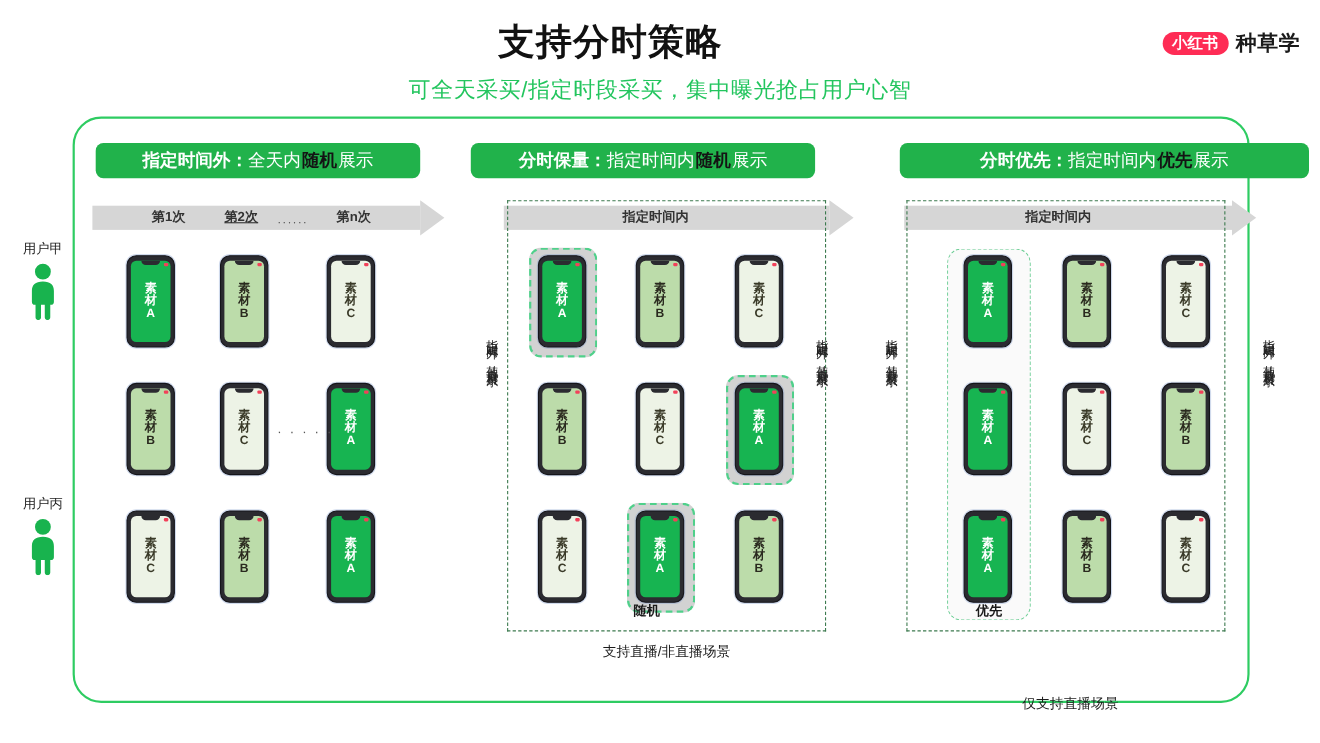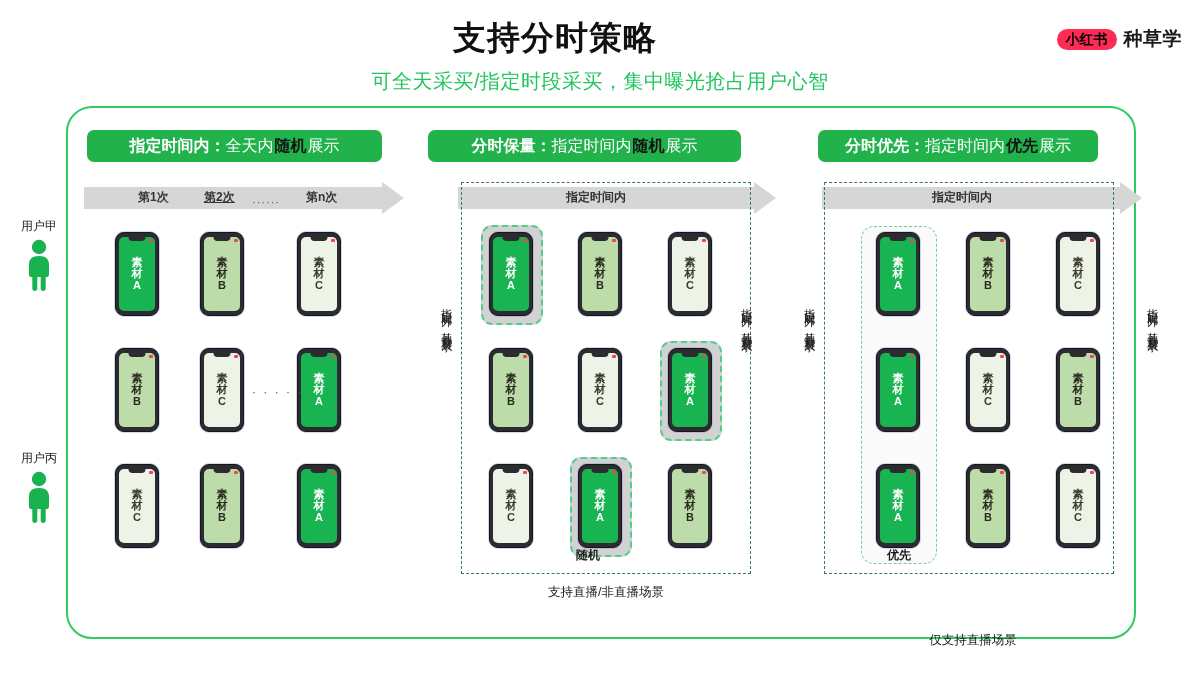--- a/index.html
+++ b/index.html
@@ -20,21 +20,21 @@
   .subtitle {
     position: absolute; top: 68px; left: 0; width: 1200px;
     text-align: center; font-size: 20px; font-weight: normal;
     color: #23c55e; letter-spacing: 0.5px;
   }
   .brand {
     position: absolute; top: 26px; right: 18px;
     display: flex; align-items: center; gap: 7px;
   }
   .brand-badge {
-    background: #fe2c55; color: #000000; font-size: 14px; font-weight: bold;
+    background: #fe2c55; color: #ffffff; font-size: 14px; font-weight: bold;
     border-radius: 11px; padding: 3px 9px 4px; line-height: 1;
     letter-spacing: 0px;
   }
   .brand-name {
     font-size: 19px; font-weight: bold; color: #1a1a1a; letter-spacing: 0.5px;
   }
 
   
   .frame {
     position: absolute; left: 66px; top: 106px;
@@ -48,21 +48,21 @@
     position: absolute; height: 32px;
     background: #21b24b; border-radius: 7px;
     display: flex; align-items: center; justify-content: center;
     color: #ffffff; font-size: 16px; white-space: nowrap;
     padding: 0 14px;
   }
   .pill .hl { color: #141414; font-weight: bold; margin: 0 1px; }
   .pill .lead { font-weight: bold; }
   #pill-1 { left: 87px; top: 130px; width: 295px; }
   #pill-2 { left: 428px; top: 130px; width: 313px; }
-  #pill-3 { left: 818px; top: 130px; width: 280px; }
+  #pill-3 { left: 818px; top: 130px; width: 372px; }
 
   
   .arrow { position: absolute; height: 16px; }
   .arrow .bar {
     position: absolute; left: 0; top: 0; height: 22px;
     background: #d6d6d6;
   }
   .arrow .head {
     position: absolute; top: -5px; width: 0; height: 0;
     border-top: 16px solid transparent;
@@ -169,21 +169,21 @@
   <div class="subtitle">可全天采买/指定时段采买，集中曝光抢占用户心智</div>
 
   <div class="brand">
     <span class="brand-badge">小红书</span>
     <span class="brand-name">种草学</span>
   </div>
 
   <div class="frame"></div>
 
   <div class="pill" id="pill-1">
-    <span class="lead">指定时间内：</span>
+    <span class="lead">指定时间外：</span>
       <span>全天内</span>
       <span class="hl">随机</span>
       <span>展示</span>
   </div>
   <div class="pill" id="pill-2">
     <span class="lead">分时保量：</span>
       <span>指定时间内</span>
       <span class="hl">随机</span>
       <span>展示</span>
   </div>

